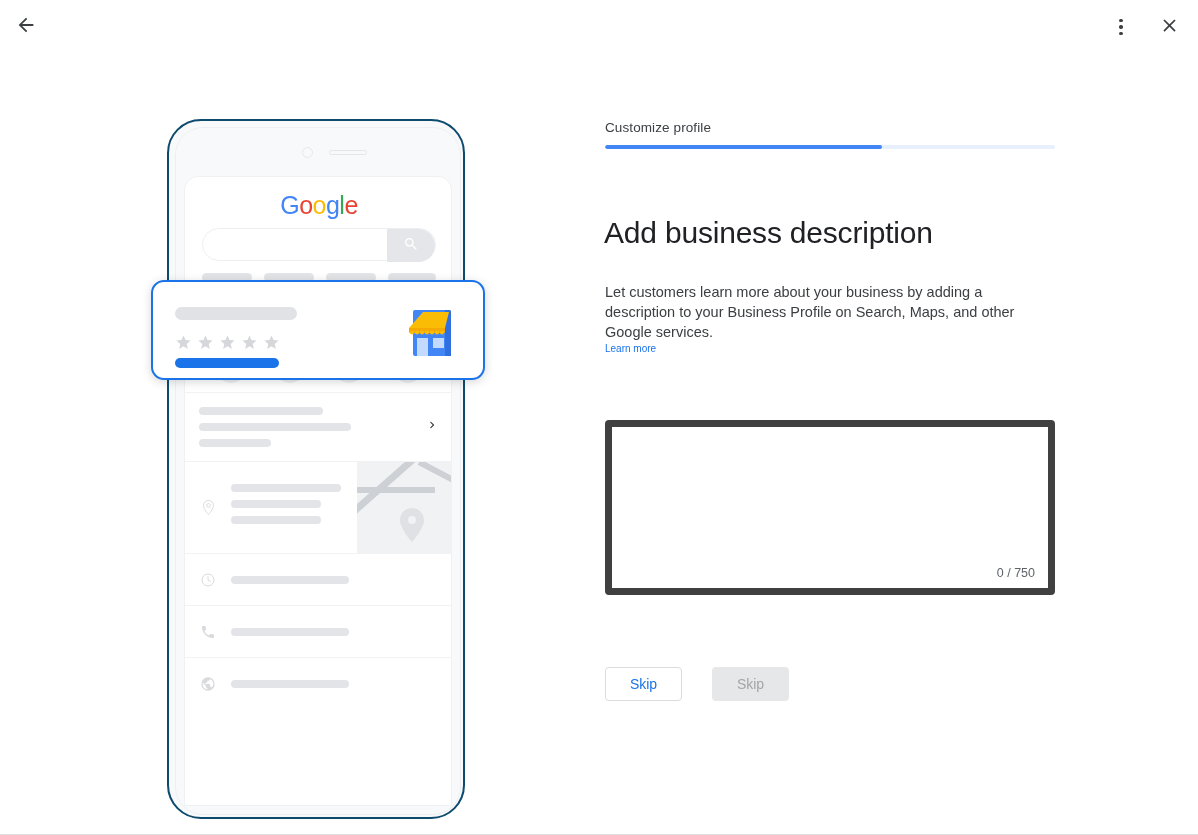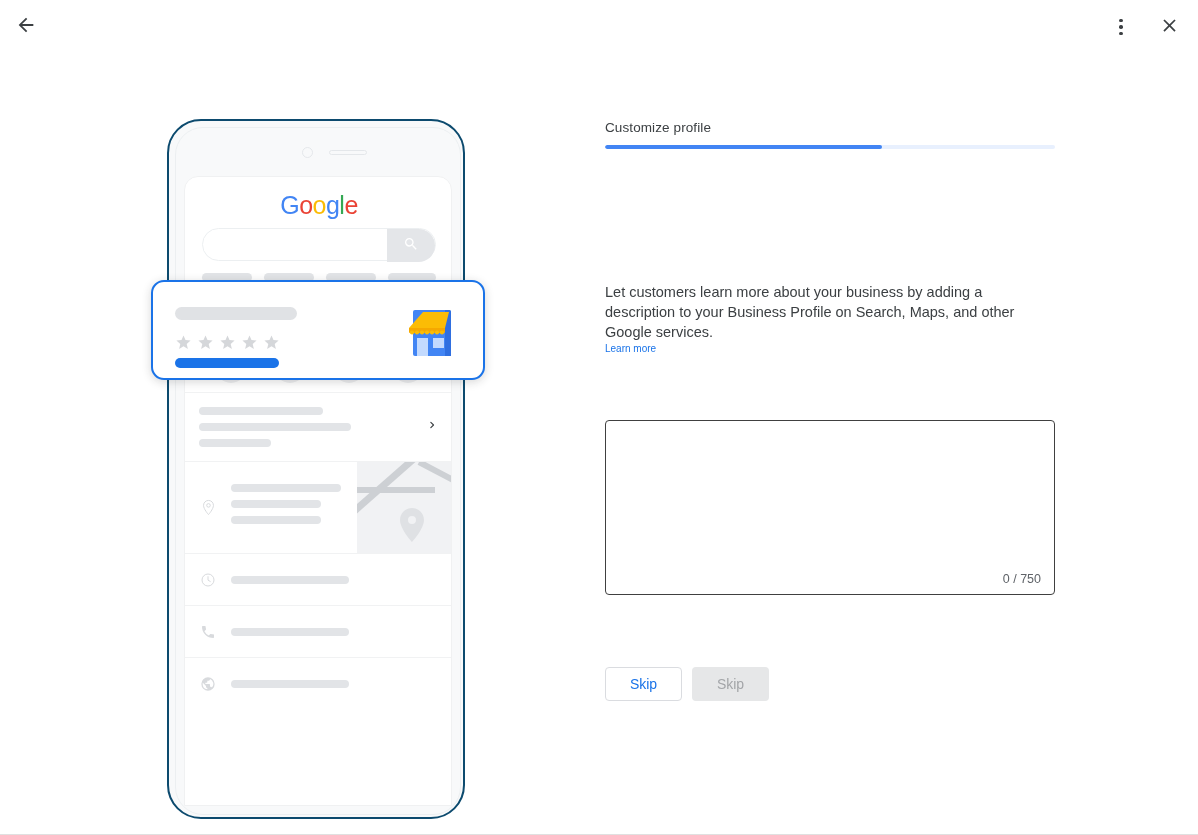--- a/index.html
+++ b/index.html
@@ -172,36 +172,36 @@
     position: absolute; left: 1px; top: 267px; width: 420px;
     font-size: 14.5px; line-height: 20px; color: #3c4043;
   }
   .learn {
     position: absolute; left: 1px; top: 343px;
     font-size: 10px; color: #1a73e8; text-decoration: none; cursor: pointer;
   }
   .ta-wrap {
     position: absolute; left: 1px; top: 420px;
     width: 450px; height: 175px;
-    border: 1px solid #404040; border-radius: 4px;
+    border: 7px solid #404040; border-radius: 4px;
     background: #fff;
   }
   .ta {
     position: absolute; left: 0; top: 0;
     width: 100%; height: 140px;
     border: none; outline: none; resize: none;
     font-family: "Liberation Sans", sans-serif;
     font-size: 14.5px; color: #202124;
     padding: 14px 15px; background: transparent;
   }
   .counter {
     position: absolute; right: 13px; bottom: 8px;
     font-size: 12.5px; color: #5f6368;
   }
-  .btnrow { position: absolute; left: 1px; top: 667px; display: flex; gap: 10px; }
+  .btnrow { position: absolute; left: 1px; top: 667px; display: flex; gap: 30px; }
   .btn {
     height: 34px; min-width: 77px;
     border-radius: 4px;
     font-family: "Liberation Sans", sans-serif;
     font-size: 14px; font-weight: 500;
     display: flex; align-items: center; justify-content: center;
     cursor: pointer; padding: 0 18px;
   }
   .btn-skip { background: #fff; border: 1px solid #dadce0; color: #1a73e8; }
   .btn-next { background: #e6e7e8; border: 1px solid transparent; color: #a3a5a8; cursor: default; }
@@ -398,20 +398,21 @@
   </div>
 
   <div class="panel">
 
     <div class="step-label">Customize profile</div>
 
     <div class="progress">
       <div class="fill" id="progress-fill" style="width: 61.5%;"></div>
     </div>
 
+    <h1 class="title">Add business description</h1>
 
     <p class="desc">Let customers learn more about your business by adding a description to your Business Profile on Search, Maps, and other Google services.</p>
 
     <a class="learn">Learn more</a>
 
     <div class="ta-wrap">
       <textarea class="ta" id="desc-input" placeholder="" style=""></textarea>
       <div class="counter">0 / 750</div>
     </div>
 

